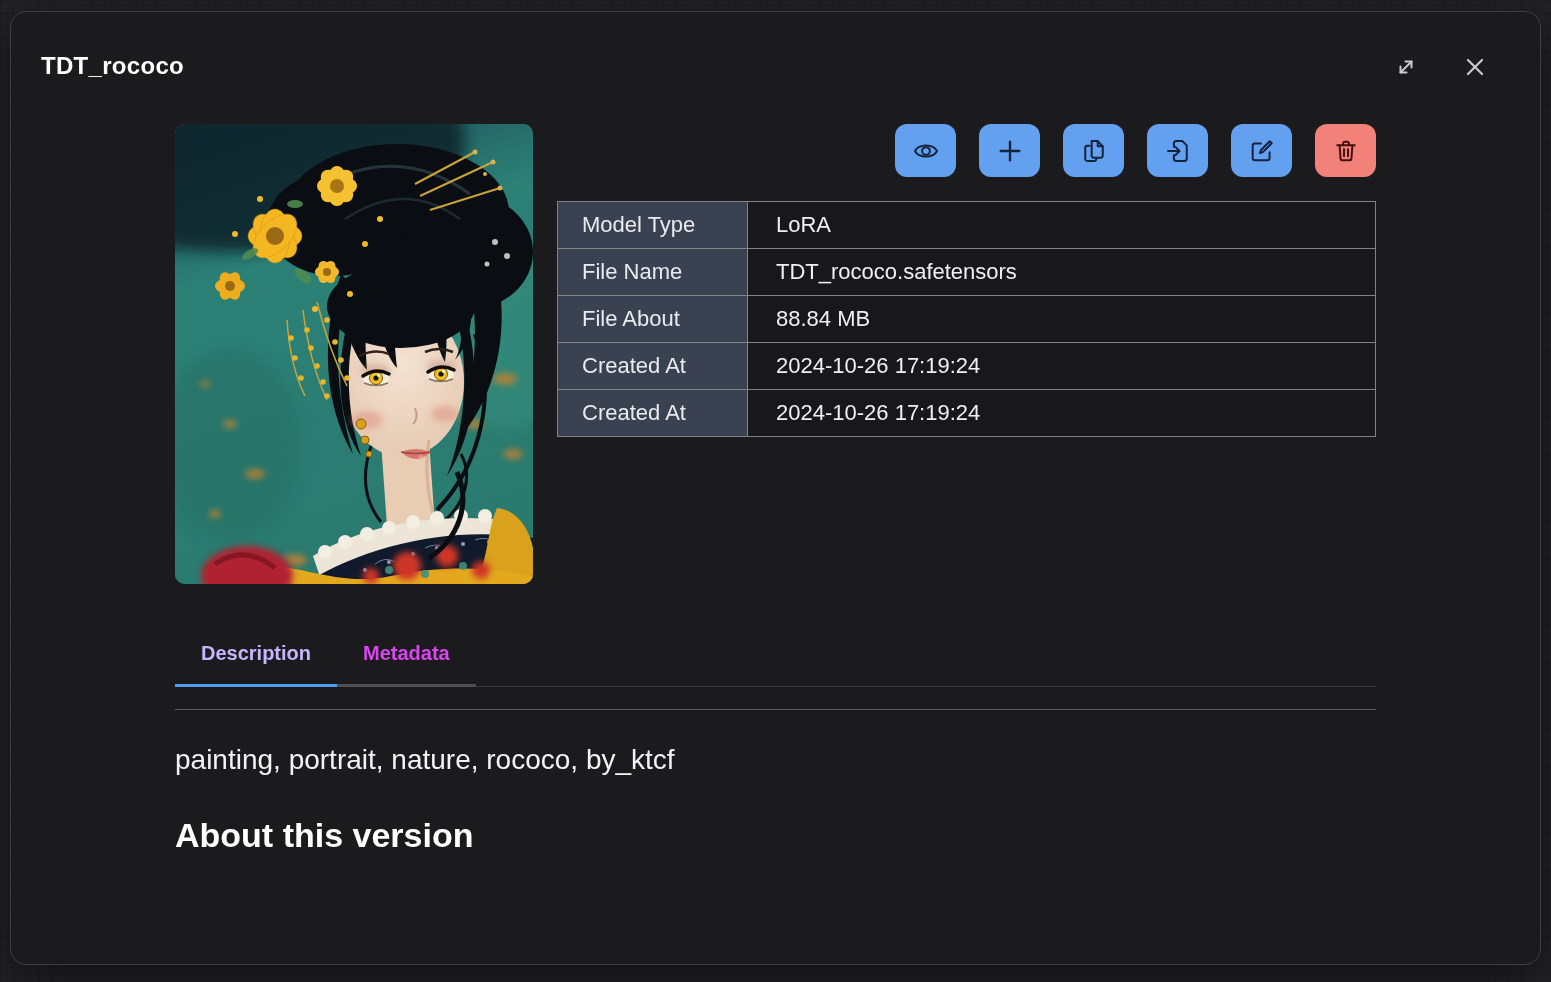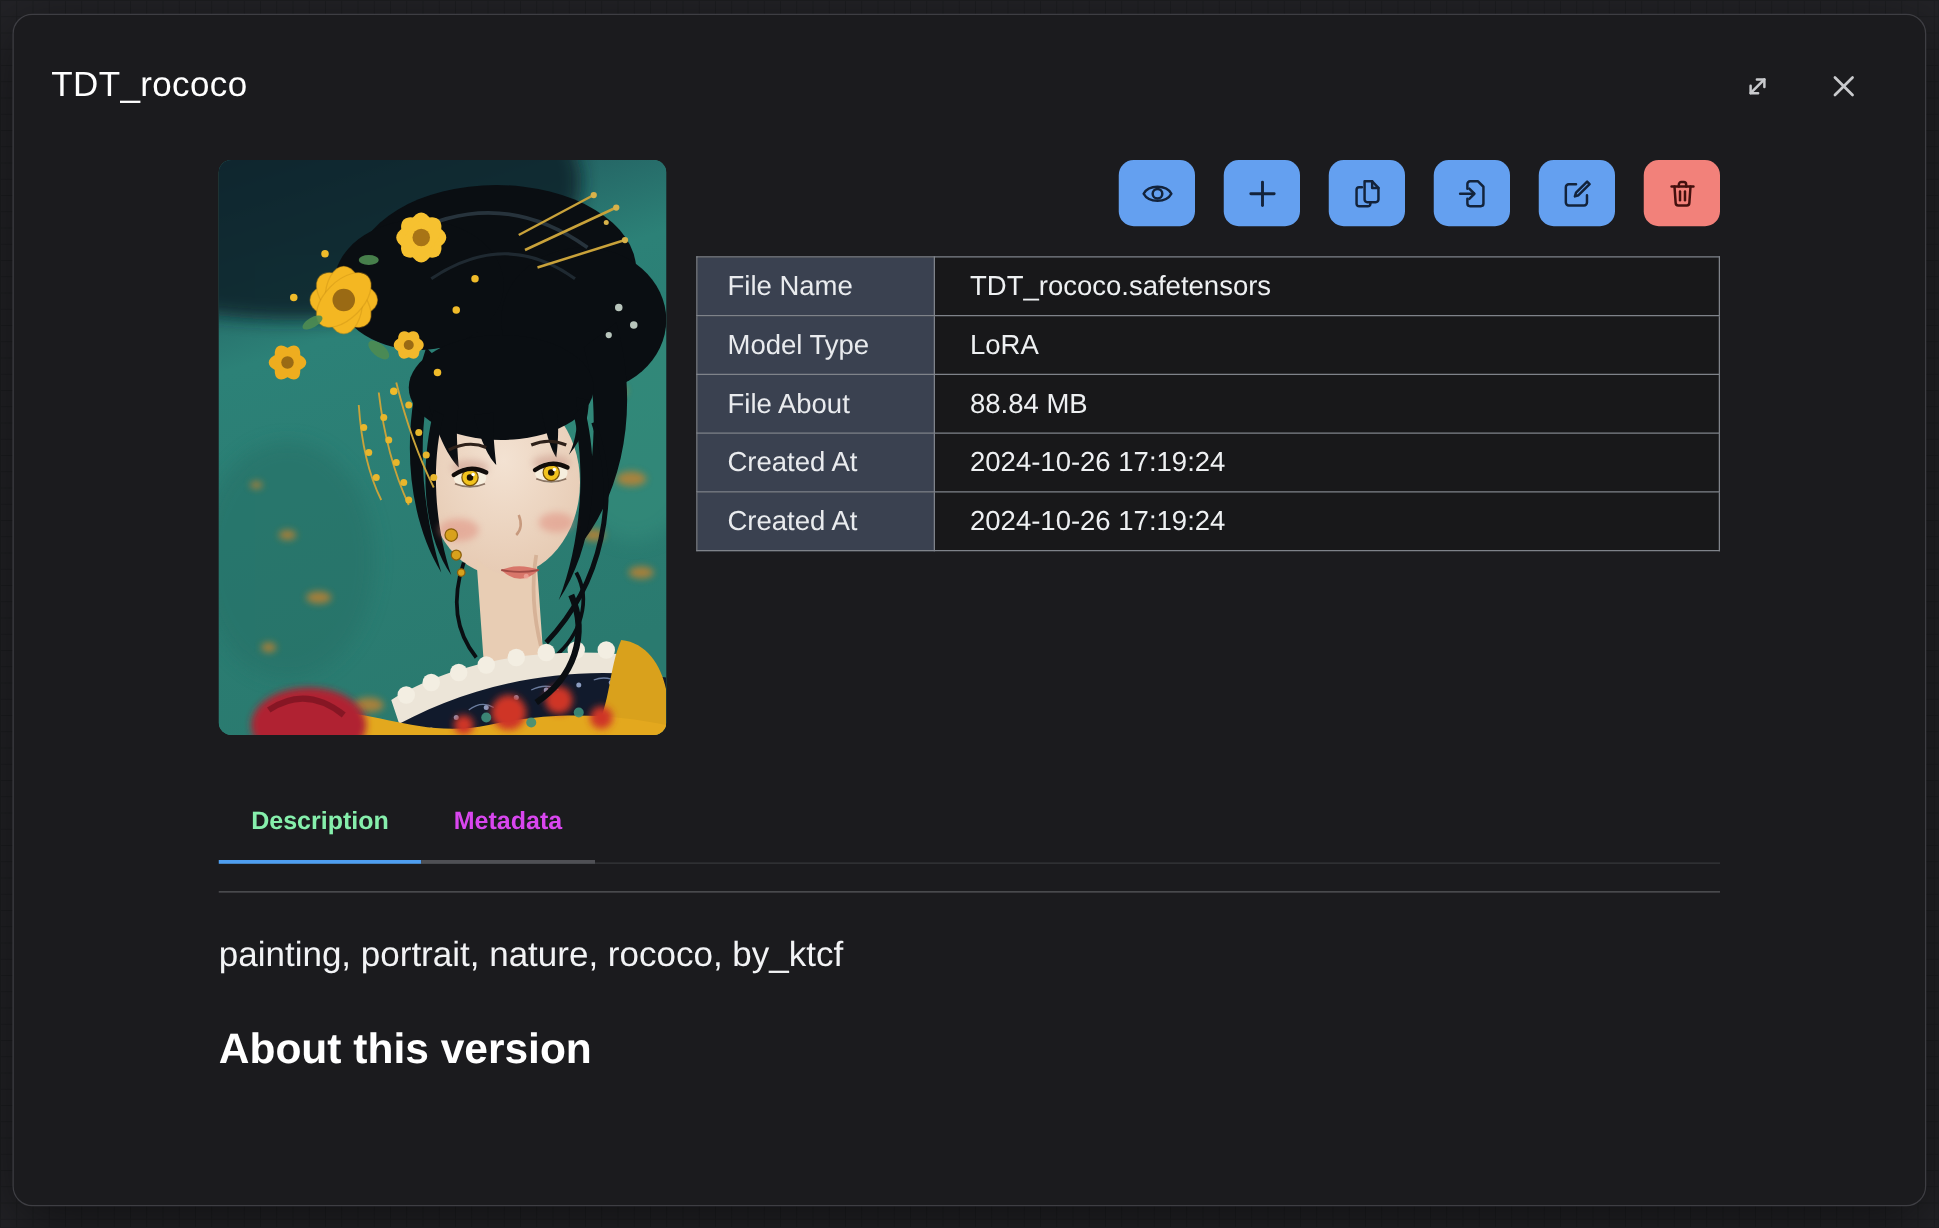--- a/index.html
+++ b/index.html
@@ -12,21 +12,21 @@
       linear-gradient(to right, #1d1e21 1px, transparent 1px),
       linear-gradient(to bottom, #1d1e21 1px, transparent 1px);
     background-size:13px 13px;
   }
   .modal {
     position:absolute; left:10px; top:11px; width:1531px; height:954px;
     background:#1b1b1e; border:1px solid #3e3e43; border-radius:16px;
     overflow:hidden; box-shadow:0 12px 48px rgba(0,0,0,.55);
   }
   .modal-header { display:flex; justify-content:space-between; align-items:center; padding:40px 52px 0 30px; }
-  .modal-title { font-size:28px; font-weight:400; color:#ffffff; margin:0; letter-spacing:.3px; }
+  .modal-title { font-size:24px; font-weight:700; color:#ffffff; margin:0; letter-spacing:.3px; }
   .window-controls { display:flex; gap:44px; margin-top:2px; }
   .icon-btn { background:none; border:none; padding:0; color:#c9cacd; cursor:pointer; display:flex; align-items:center; }
   .icon-btn svg { display:block; }
 
   .content { width:1201px; margin:44px auto 0; }
   .top-section { display:flex; }
   .preview {
     width:358px; height:460px; border-radius:10px; overflow:hidden;
     flex:0 0 auto; background:#2c8177;
   }
@@ -47,21 +47,21 @@
     background:#3a4150; color:#e9ebee; font-weight:400; text-align:left;
     width:190px; padding:0 0 0 24px;
   }
   table.details td { background:#18181a; color:#eef0f2; padding:0 0 0 28px; }
 
   .tabbar { display:flex; margin-top:40px; box-shadow:inset 0 -1px 0 #37383b; }
   .tab {
     padding:18px 26px 19px; font-size:20px; font-weight:700; color:#d946ef;
     border-bottom:3px solid #4f5055; cursor:pointer; user-select:none;
   }
-  .tab.active { color:#86efac; border-bottom-color:#4e9ef0; }
+  .tab.active { color:#c4b5fd; border-bottom-color:#4e9ef0; }
 
   .panel h2 { font-size:34px; font-weight:700; color:#ffffff; margin:54px 0 0; }
   .panel hr { border:none; border-top:1px solid #5a5b5e; margin:22px 0 0; }
   .panel p { font-size:28px; color:#f2f3f5; margin:34px 0 0; }
   .panel h2.about { margin-top:40px; }
 </style>
 </head>
 <body>
 
 <div class="modal">
@@ -360,26 +360,26 @@
                 <path d="M10.3 10.5v6"></path>
                   <path d="M13.7 10.5v6"></path>
               </svg>
             </span>
           </button>
         </div>
 
         <table class="details">
           <tbody>
             <tr>
+              <th>Model Type</th>
+              <td>LoRA</td>
+            </tr>
+            <tr>
               <th>File Name</th>
               <td>TDT_rococo.safetensors</td>
-            </tr>
-            <tr>
-              <th>Model Type</th>
-              <td>LoRA</td>
             </tr>
             <tr>
               <th>File About</th>
               <td>88.84 MB</td>
             </tr>
             <tr>
               <th>Created At</th>
               <td>2024-10-26 17:19:24</td>
             </tr>
             <tr>

